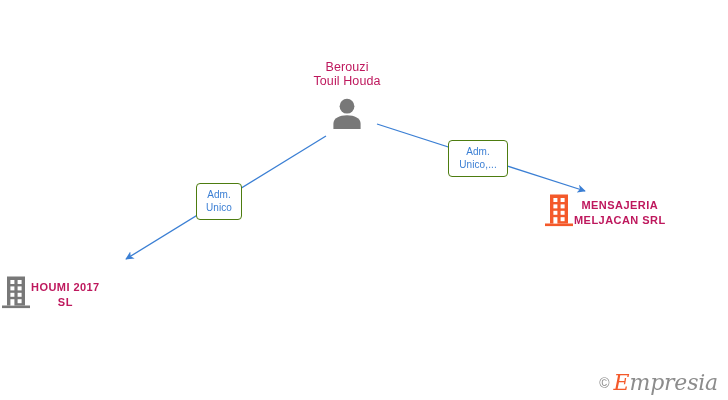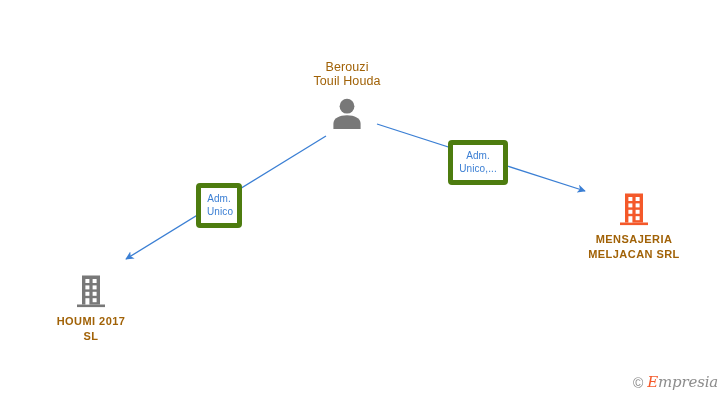--- a/index.html
+++ b/index.html
@@ -24,34 +24,33 @@
     top: 0;
     left: 0;
     width: 728px;
     height: 400px;
   }
 
   
   .node {
     position: absolute;
     display: flex;
-    flex-direction: column;
     align-items: center;
     width: 180px;
     margin-left: -90px;
     text-align: center;
     user-select: none;
   }
   .node-icon {
     display: block;
     line-height: 0;
   }
   .node-label {
     margin-top: 6px;
-    color: #a16207;
+    color: #be185d;
     line-height: 14px;
     white-space: pre-line;
   }
   .node-person .node-label {
     font-size: 12.5px;
     font-weight: 400;
     letter-spacing: 0.1px;
   }
   .node-company .node-label {
     font-size: 11px;
@@ -66,21 +65,21 @@
   .node-person .node-label {
     margin-top: 0;
     margin-bottom: 7px;
   }
 
   
   .edge-label {
     position: absolute;
     box-sizing: border-box;
     background: #ffffff;
-    border: 5px solid #4d7c0f;
+    border: 1px solid #4d7c0f;
     border-radius: 4px;
     color: #3b7fd4;
     font-size: 10px;
     line-height: 13px;
     text-align: center;
     padding: 4px 6px 5px 6px;
     white-space: pre-line;
     letter-spacing: 0.1px;
   }
 
@@ -95,21 +94,21 @@
     user-select: none;
   }
   #watermark .wm-copy {
     color: #8c8c8c;
     font-size: 14px;
     line-height: 14px;
   }
   #watermark .wm-word {
     font-family: "DejaVu Serif", serif;
     font-style: italic;
-    font-size: 15px;
+    font-size: 22px;
     line-height: 17px;
     color: #8c8c8c;
     letter-spacing: -0.2px;
   }
   #watermark .wm-word .wm-first {
     color: #f4592a;
   }
 </style>
 </head>
 <body>

